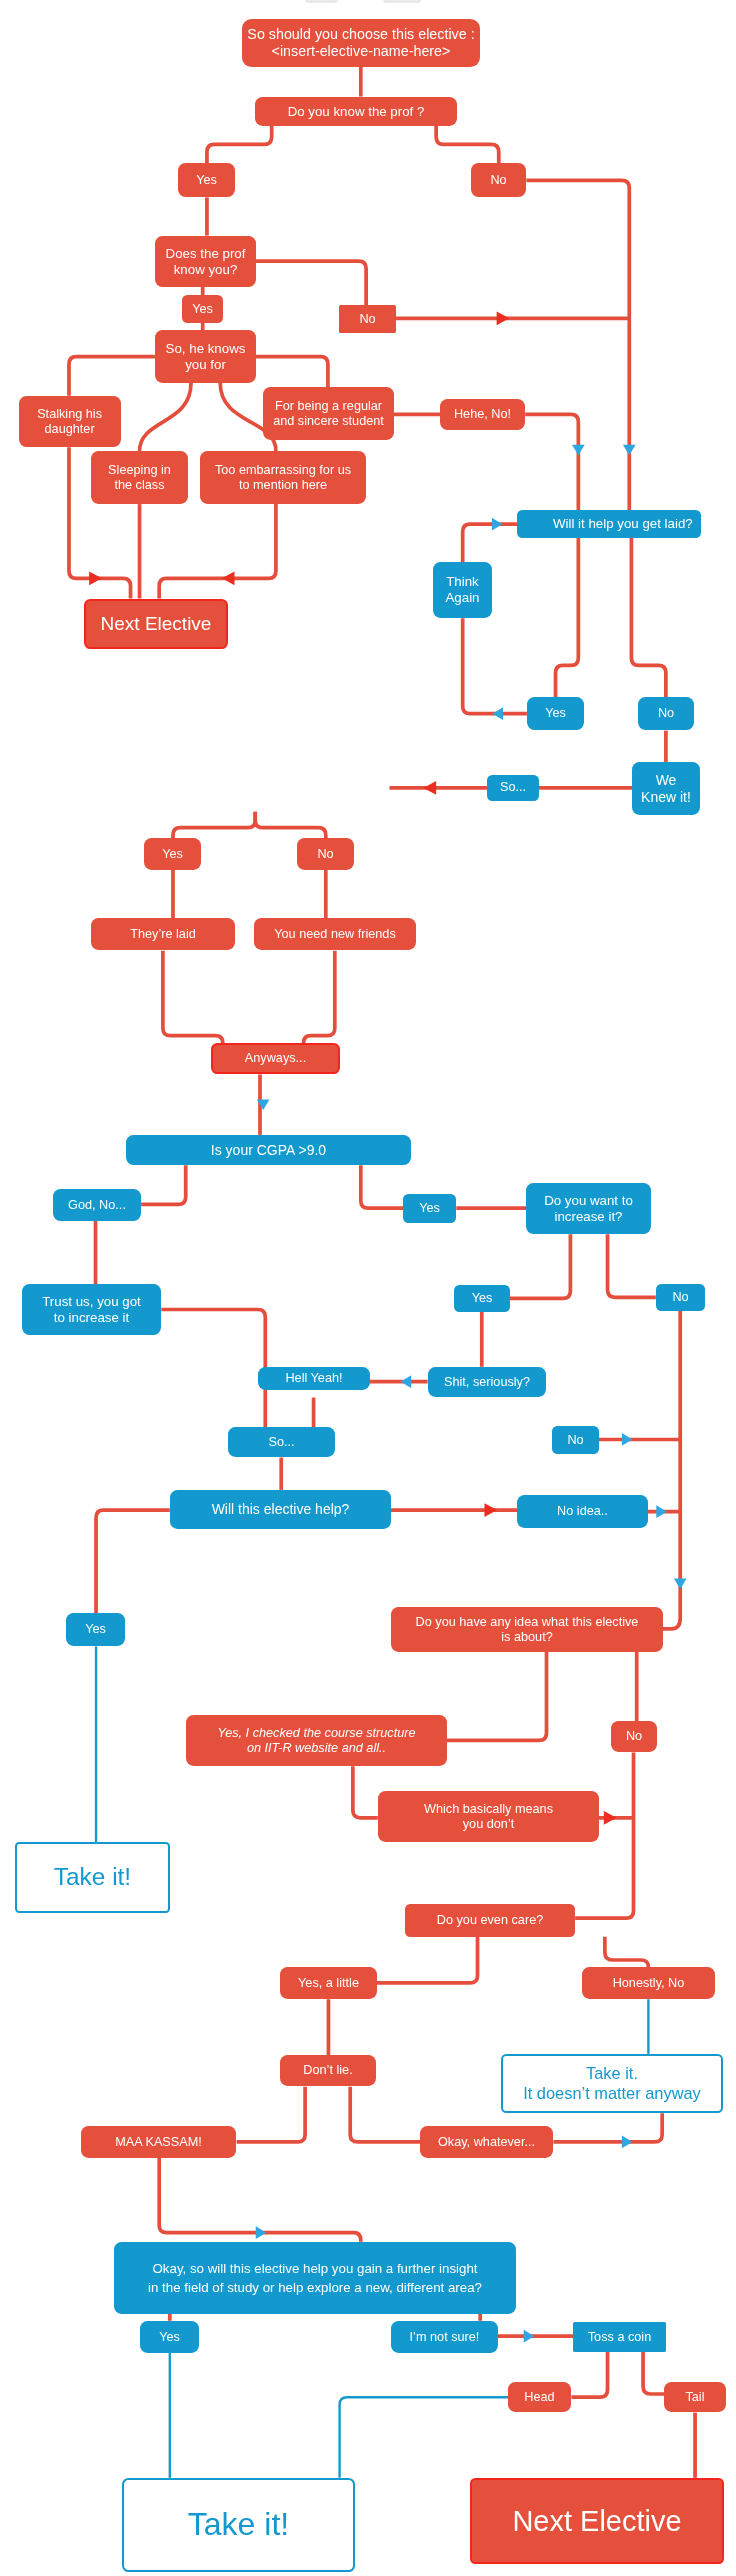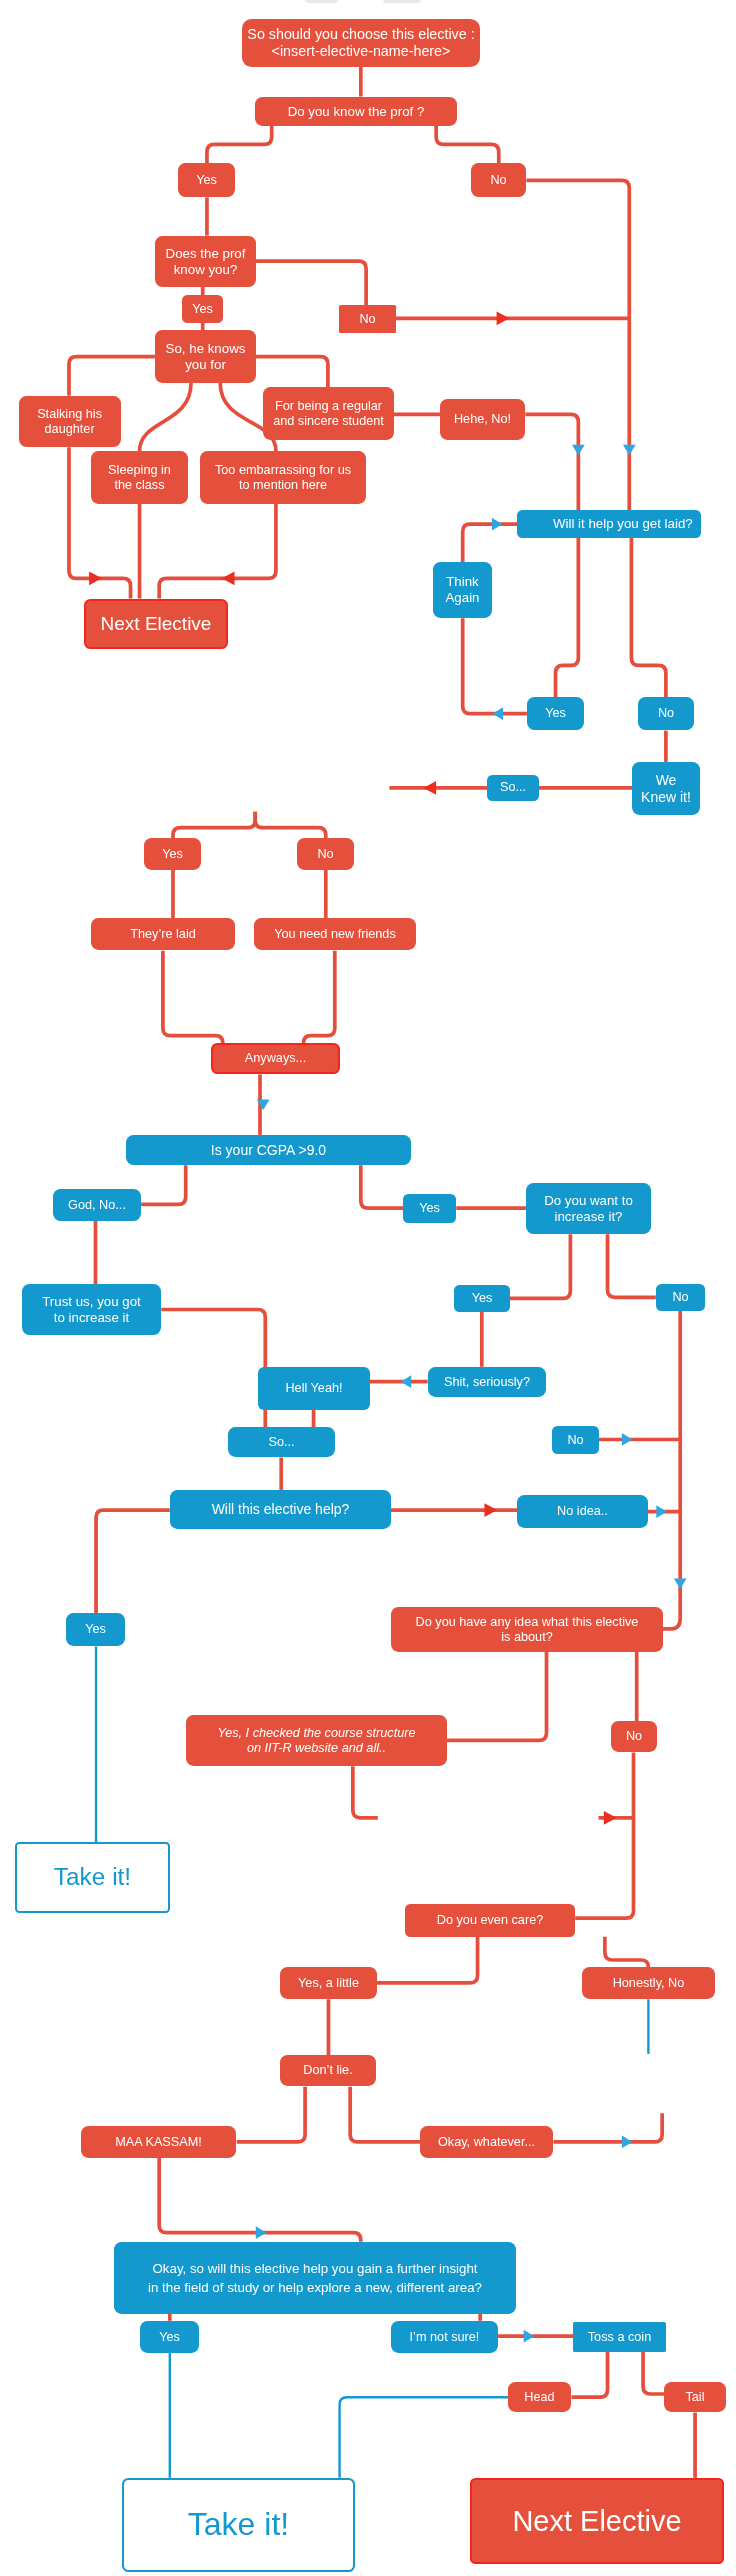--- a/index.html
+++ b/index.html
@@ -135,21 +135,21 @@
   <div class="node red" style="left:155px;top:236px;width:101px;height:51px;font-size:13.3px;">Does the prof
 know you?</div>
   <div class="node red" style="left:182px;top:295px;width:41px;height:28px;border-radius:5.3px;">Yes</div>
   <div class="node red sq" style="left:339px;top:305px;width:57px;height:28px;">No</div>
   <div class="node red" style="left:155px;top:330px;width:101px;height:53px;font-size:13.3px;">So, he knows
 you for</div>
   <div class="node red" style="left:18.6px;top:396px;width:102px;height:51px;">Stalking his
 daughter</div>
   <div class="node red" style="left:263px;top:387px;width:131px;height:53px;">For being a regular
 and sincere student</div>
-  <div class="node red" style="left:440px;top:399px;width:85px;height:41px;">Hehe, No!</div>
+  <div class="node red" style="left:440px;top:399px;width:85px;height:31px;">Hehe, No!</div>
   <div class="node red" style="left:91px;top:451px;width:97px;height:53px;">Sleeping in
 the class</div>
   <div class="node red" style="left:200px;top:451px;width:166px;height:53px;">Too embarrassing for us
 to mention here</div>
   <div class="node blue" style="left:517px;top:510px;width:184px;height:28px;font-size:13.3px;border-radius:5.3px;padding-left:33px;">Will it help you get laid?</div>
   <div class="node blue" style="left:433px;top:562px;width:59px;height:56px;font-size:13.3px;">Think
 Again</div>
   <div class="node red bright" style="left:84px;top:599px;width:144px;height:50px;font-size:19px;border-radius:6.4px;">Next Elective</div>
   <div class="node blue" style="left:527px;top:697px;width:57px;height:33px;">Yes</div>
   <div class="node blue" style="left:638px;top:697px;width:56px;height:33px;">No</div>
@@ -163,37 +163,41 @@
   <div class="node red bright" style="left:211px;top:1043px;width:129px;height:31px;border-radius:6.4px;">Anyways...</div>
   <div class="node blue" style="left:126px;top:1135px;width:285px;height:30px;font-size:14px;">Is your CGPA &gt;9.0</div>
   <div class="node blue" style="left:53px;top:1189px;width:88px;height:32px;">God, No...</div>
   <div class="node blue" style="left:403px;top:1194px;width:53px;height:29px;border-radius:5.3px;">Yes</div>
   <div class="node blue" style="left:526px;top:1183px;width:125px;height:51px;font-size:13.3px;">Do you want to
 increase it?</div>
   <div class="node blue" style="left:22px;top:1284px;width:139px;height:51px;font-size:13.3px;">Trust us, you got
 to increase it</div>
   <div class="node blue" style="left:454px;top:1285px;width:56px;height:26.5px;border-radius:5.3px;">Yes</div>
   <div class="node blue" style="left:656px;top:1284px;width:49px;height:26.5px;border-radius:5.3px;">No</div>
-  <div class="node blue" style="left:258px;top:1367px;width:112px;height:43px;border-radius:6px;">Hell Yeah!</div>
+  <div class="node blue" style="left:258px;top:1367px;width:112px;height:23px;">Hell Yeah!</div>
   <div class="node blue" style="left:428px;top:1367px;width:118px;height:30px;">Shit, seriously?</div>
   <div class="node blue" style="left:552px;top:1426px;width:47px;height:28px;border-radius:5.3px;">No</div>
   <div class="node blue" style="left:228px;top:1427px;width:107px;height:30px;">So...</div>
   <div class="node blue" style="left:170px;top:1490px;width:221px;height:39px;font-size:14px;">Will this elective help?</div>
   <div class="node blue" style="left:517px;top:1495px;width:131px;height:33px;">No idea..</div>
   <div class="node blue" style="left:66px;top:1613px;width:59px;height:33px;">Yes</div>
   <div class="node red" style="left:391px;top:1607px;width:272px;height:45px;">Do you have any idea what this elective
 is about?</div>
   <div class="node red" style="left:186px;top:1715px;width:261px;height:51px;font-style:italic;">Yes, I checked the course structure
 on IIT-R website and all..</div>
   <div class="node red" style="left:611px;top:1721px;width:46px;height:31px;">No</div>
+  <div class="node red" style="left:378px;top:1791px;width:221px;height:51px;">Which basically means
+you don’t</div>
   <div class="node outline" style="left:15px;top:1842px;width:155px;height:71px;font-size:24.4px;border-radius:4.2px;">Take it!</div>
   <div class="node red" style="left:405px;top:1904px;width:170px;height:33px;border-radius:5.3px;">Do you even care?</div>
   <div class="node red" style="left:280px;top:1967px;width:97px;height:32px;">Yes, a little</div>
   <div class="node red" style="left:582px;top:1967px;width:133px;height:32px;">Honestly, No</div>
   <div class="node red" style="left:280px;top:2055px;width:96px;height:31px;">Don’t lie.</div>
+  <div class="node outline" style="left:501px;top:2054px;width:222px;height:59px;font-size:16.4px;border-radius:5.3px;">Take it.
+It doesn’t matter anyway</div>
   <div class="node red" style="left:81px;top:2126px;width:155px;height:32px;">MAA KASSAM!</div>
   <div class="node red" style="left:420px;top:2126px;width:133px;height:32px;">Okay, whatever...</div>
   <div class="node blue" style="left:114px;top:2242px;width:402px;height:72px;font-size:13.3px;line-height:1.45;">Okay, so will this elective help you gain a further insight
 in the field of study or help explore a new,  different area?</div>
   <div class="node blue" style="left:140px;top:2321px;width:59px;height:32px;">Yes</div>
   <div class="node blue" style="left:391px;top:2321px;width:107px;height:32px;">I’m not sure!</div>
   <div class="node blue sq" style="left:573px;top:2322px;width:93px;height:30px;">Toss a coin</div>
   <div class="node red" style="left:508px;top:2382px;width:63px;height:30px;">Head</div>
   <div class="node red" style="left:664px;top:2382px;width:62px;height:30px;">Tail</div>
   <div class="node outline" style="left:122px;top:2478px;width:233px;height:94px;font-size:32px;border-radius:6.4px;">Take it!</div>

